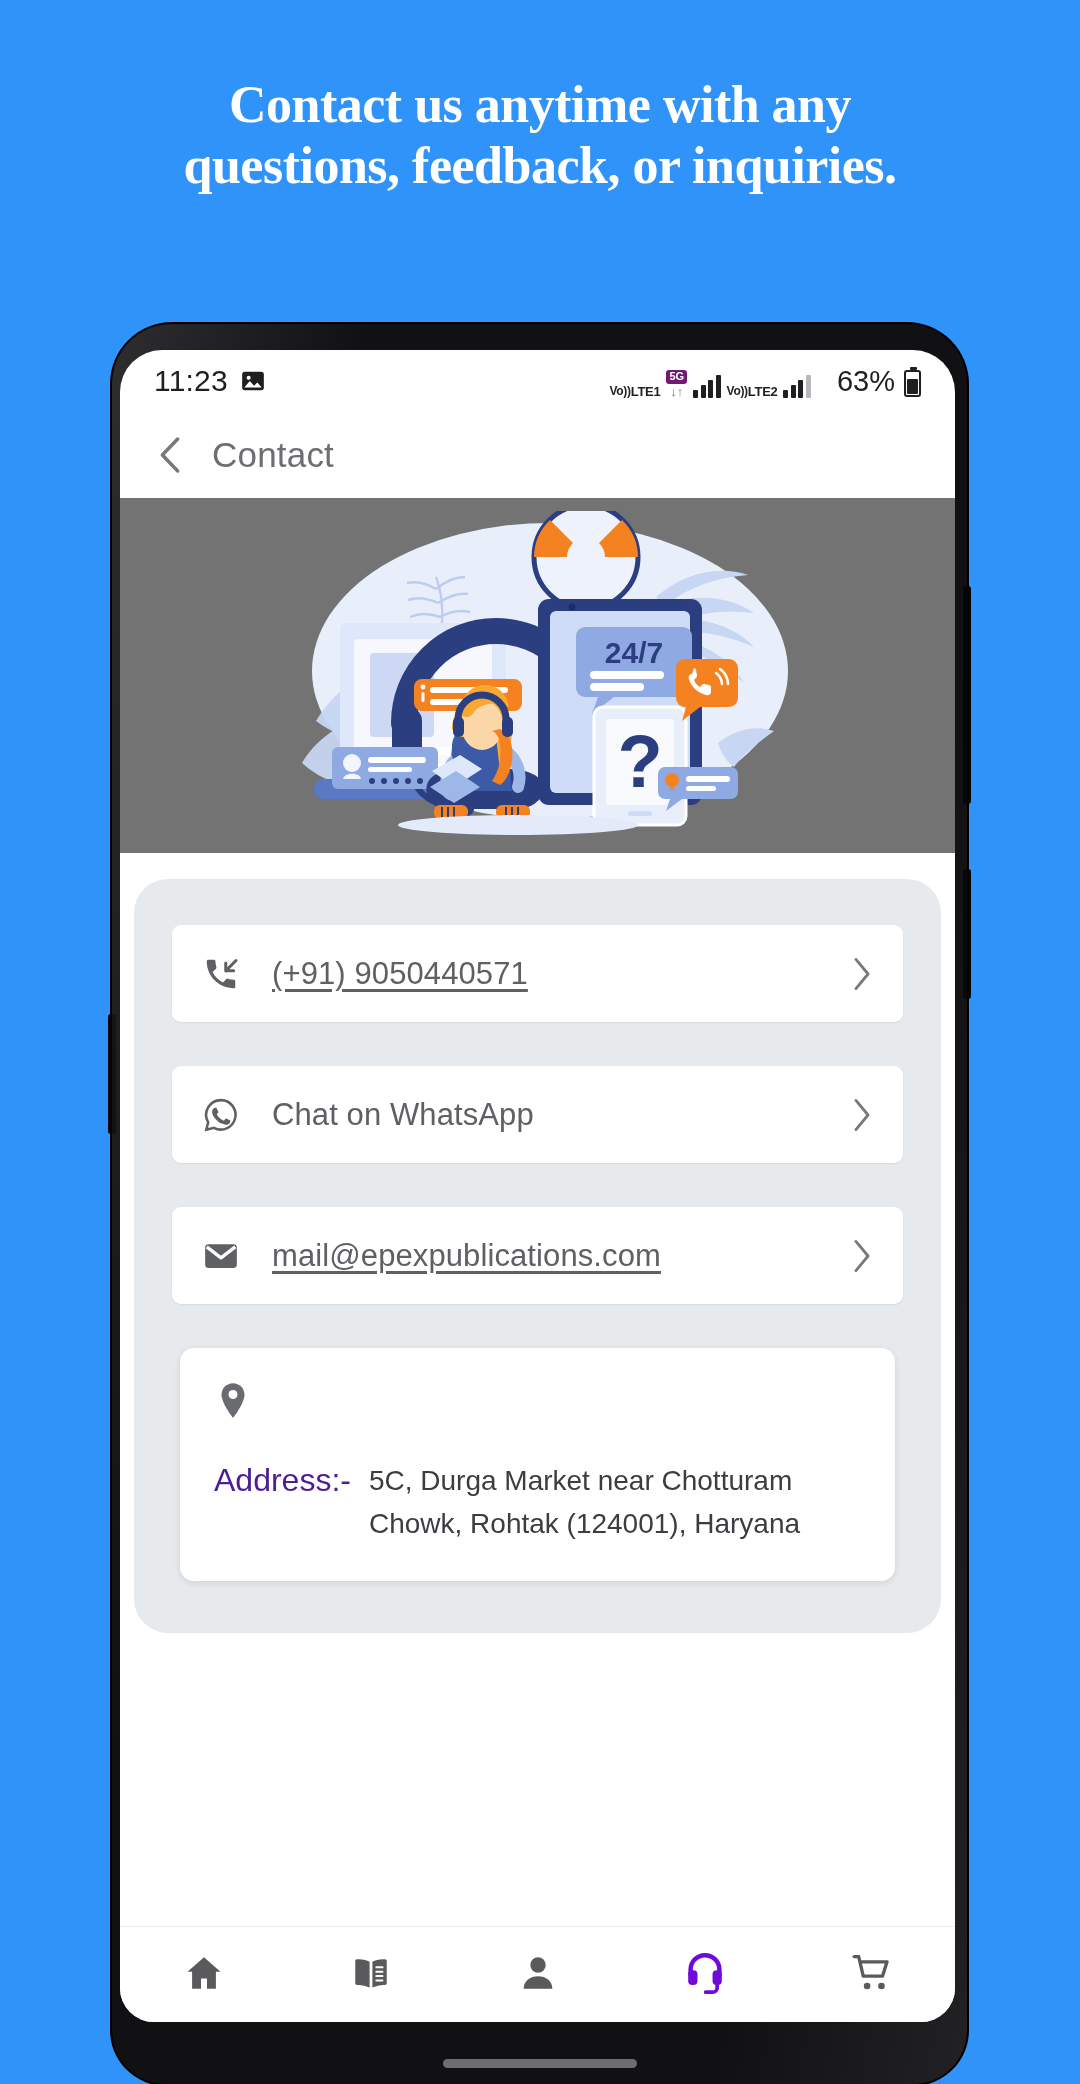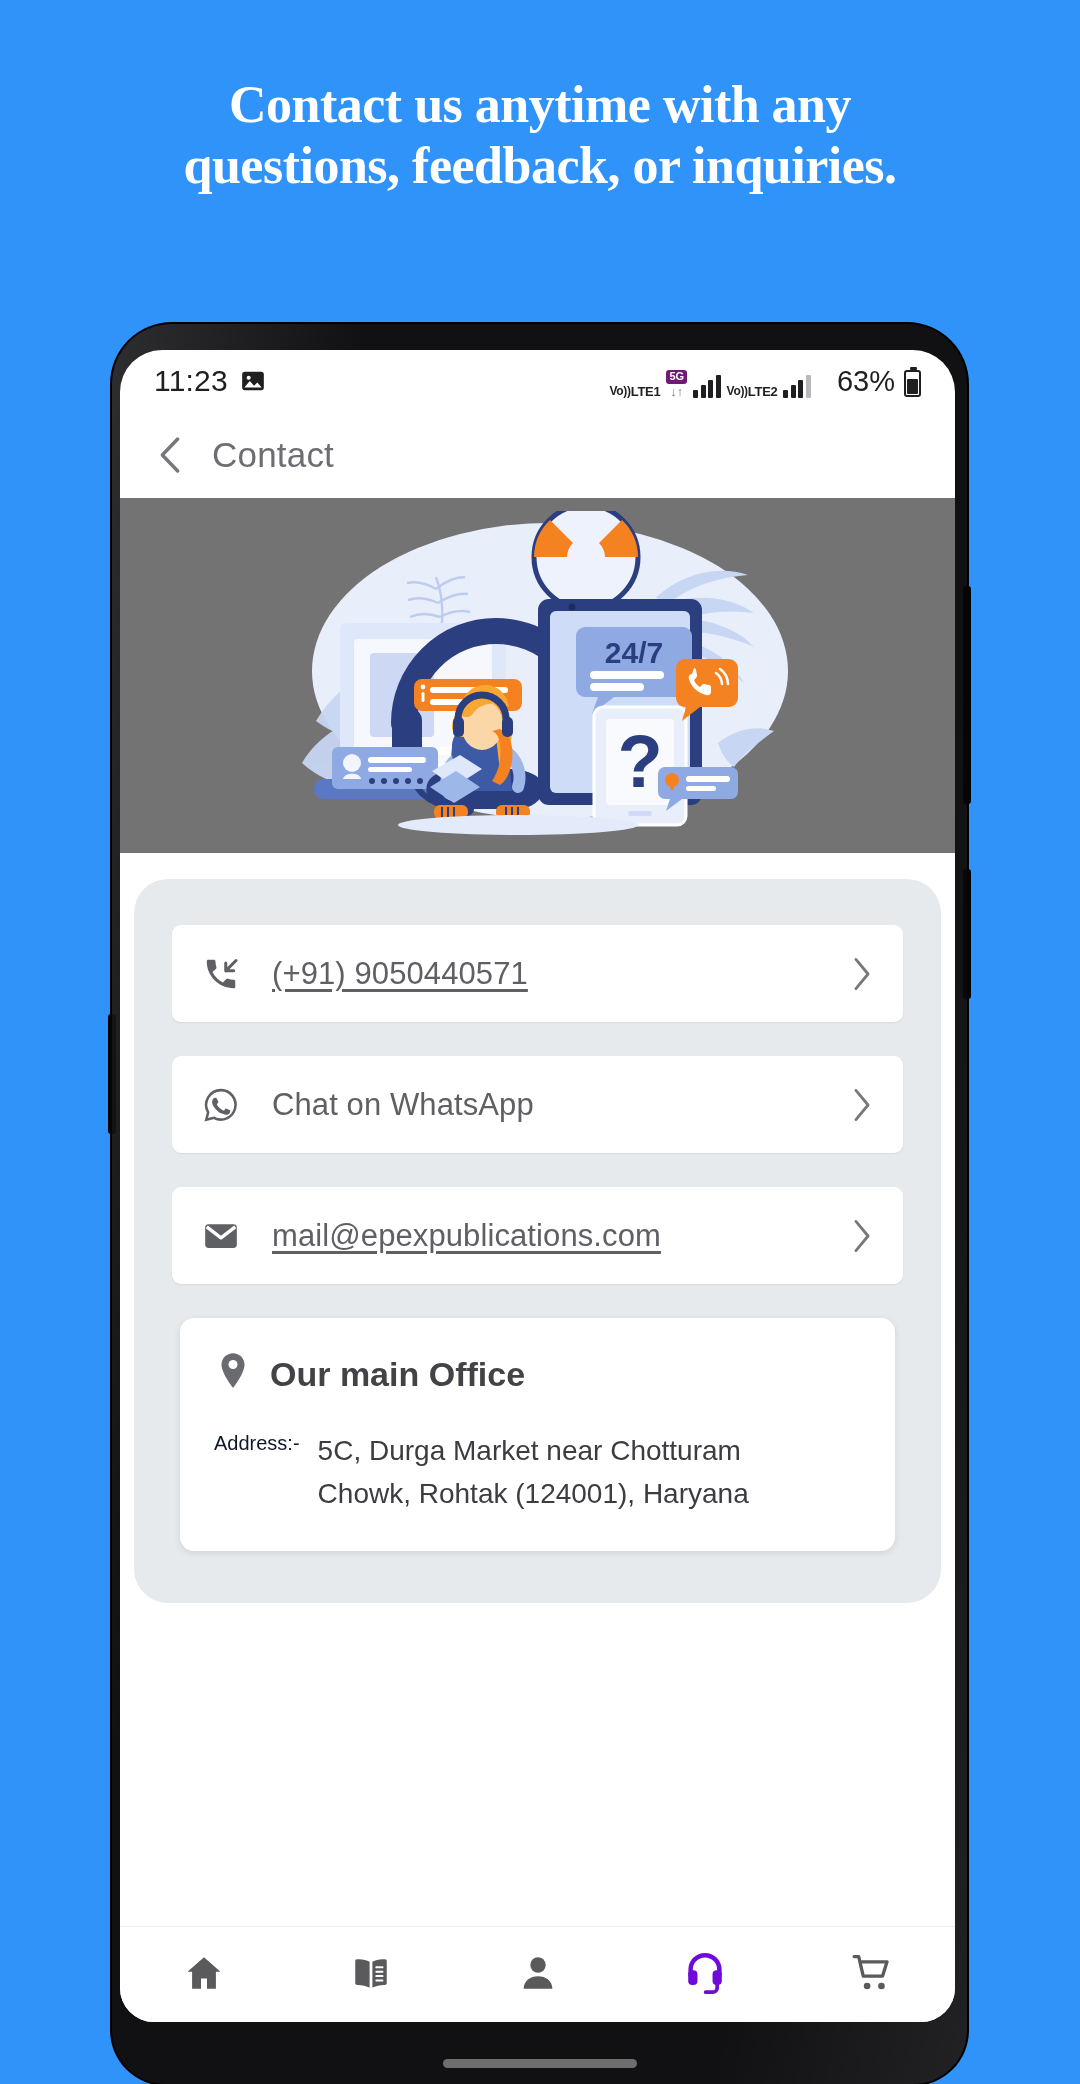--- a/index.html
+++ b/index.html
@@ -166,21 +166,21 @@
     min-height: 662px;
   }
 
   .row-card {
     background: #ffffff;
     border-radius: 9px;
     height: 97px;
     display: flex;
     align-items: center;
     padding: 0 28px 0 30px;
-    margin-bottom: 34px;
+    margin-bottom: 44px;
     box-shadow: 0 1px 2px rgba(0,0,0,0.07);
   }
   .row-icon { width: 54px; display: flex; align-items: center; }
   .row-label {
     flex: 1;
     font-size: 31px;
     color: #5f6064;
     padding-left: 16px;
     letter-spacing: 0.1px;
   }
@@ -202,22 +202,22 @@
     padding-left: 8px;
     margin-bottom: 34px;
   }
   .office-title {
     font-size: 34px;
     font-weight: bold;
     color: #424346;
   }
   .office-body { display: flex; gap: 18px; padding-left: 4px; }
   .office-addr-label {
-    font-size: 20px;
-    color: #0f172a;
+    font-size: 32px;
+    color: #4c1d95;
     white-space: nowrap;
     padding-top: 2px;
   }
   .office-addr-value {
     font-size: 28px;
     color: #3c3d41;
     line-height: 1.52;
     max-width: 470px;
   }
 
@@ -511,21 +511,20 @@
       </div>
 
       <div class="office-card">
         <div class="office-head">
           <span>
             <svg width="30" height="40" viewBox="0 0 24 32" fill="#6a6b70">
               <path d="M12 1C6.9 1 2.8 5.1 2.8 10.2c0 6.9 9.2 18.6 9.2 18.6s9.2-11.7 9.2-18.6C21.2 5.1 17.1 1 12 1z"></path>
               <circle cx="12" cy="10" r="3.6" fill="#ffffff"></circle>
             </svg>
           </span>
-          <span class="office-title">Our main Office</span>
         </div>
         <div class="office-body">
           <span class="office-addr-label">Address:-</span>
           <span class="office-addr-value">5C, Durga Market near Chotturam Chowk, Rohtak (124001), Haryana</span>
         </div>
       </div>
     </div>
 
     <div class="navbar">
 

